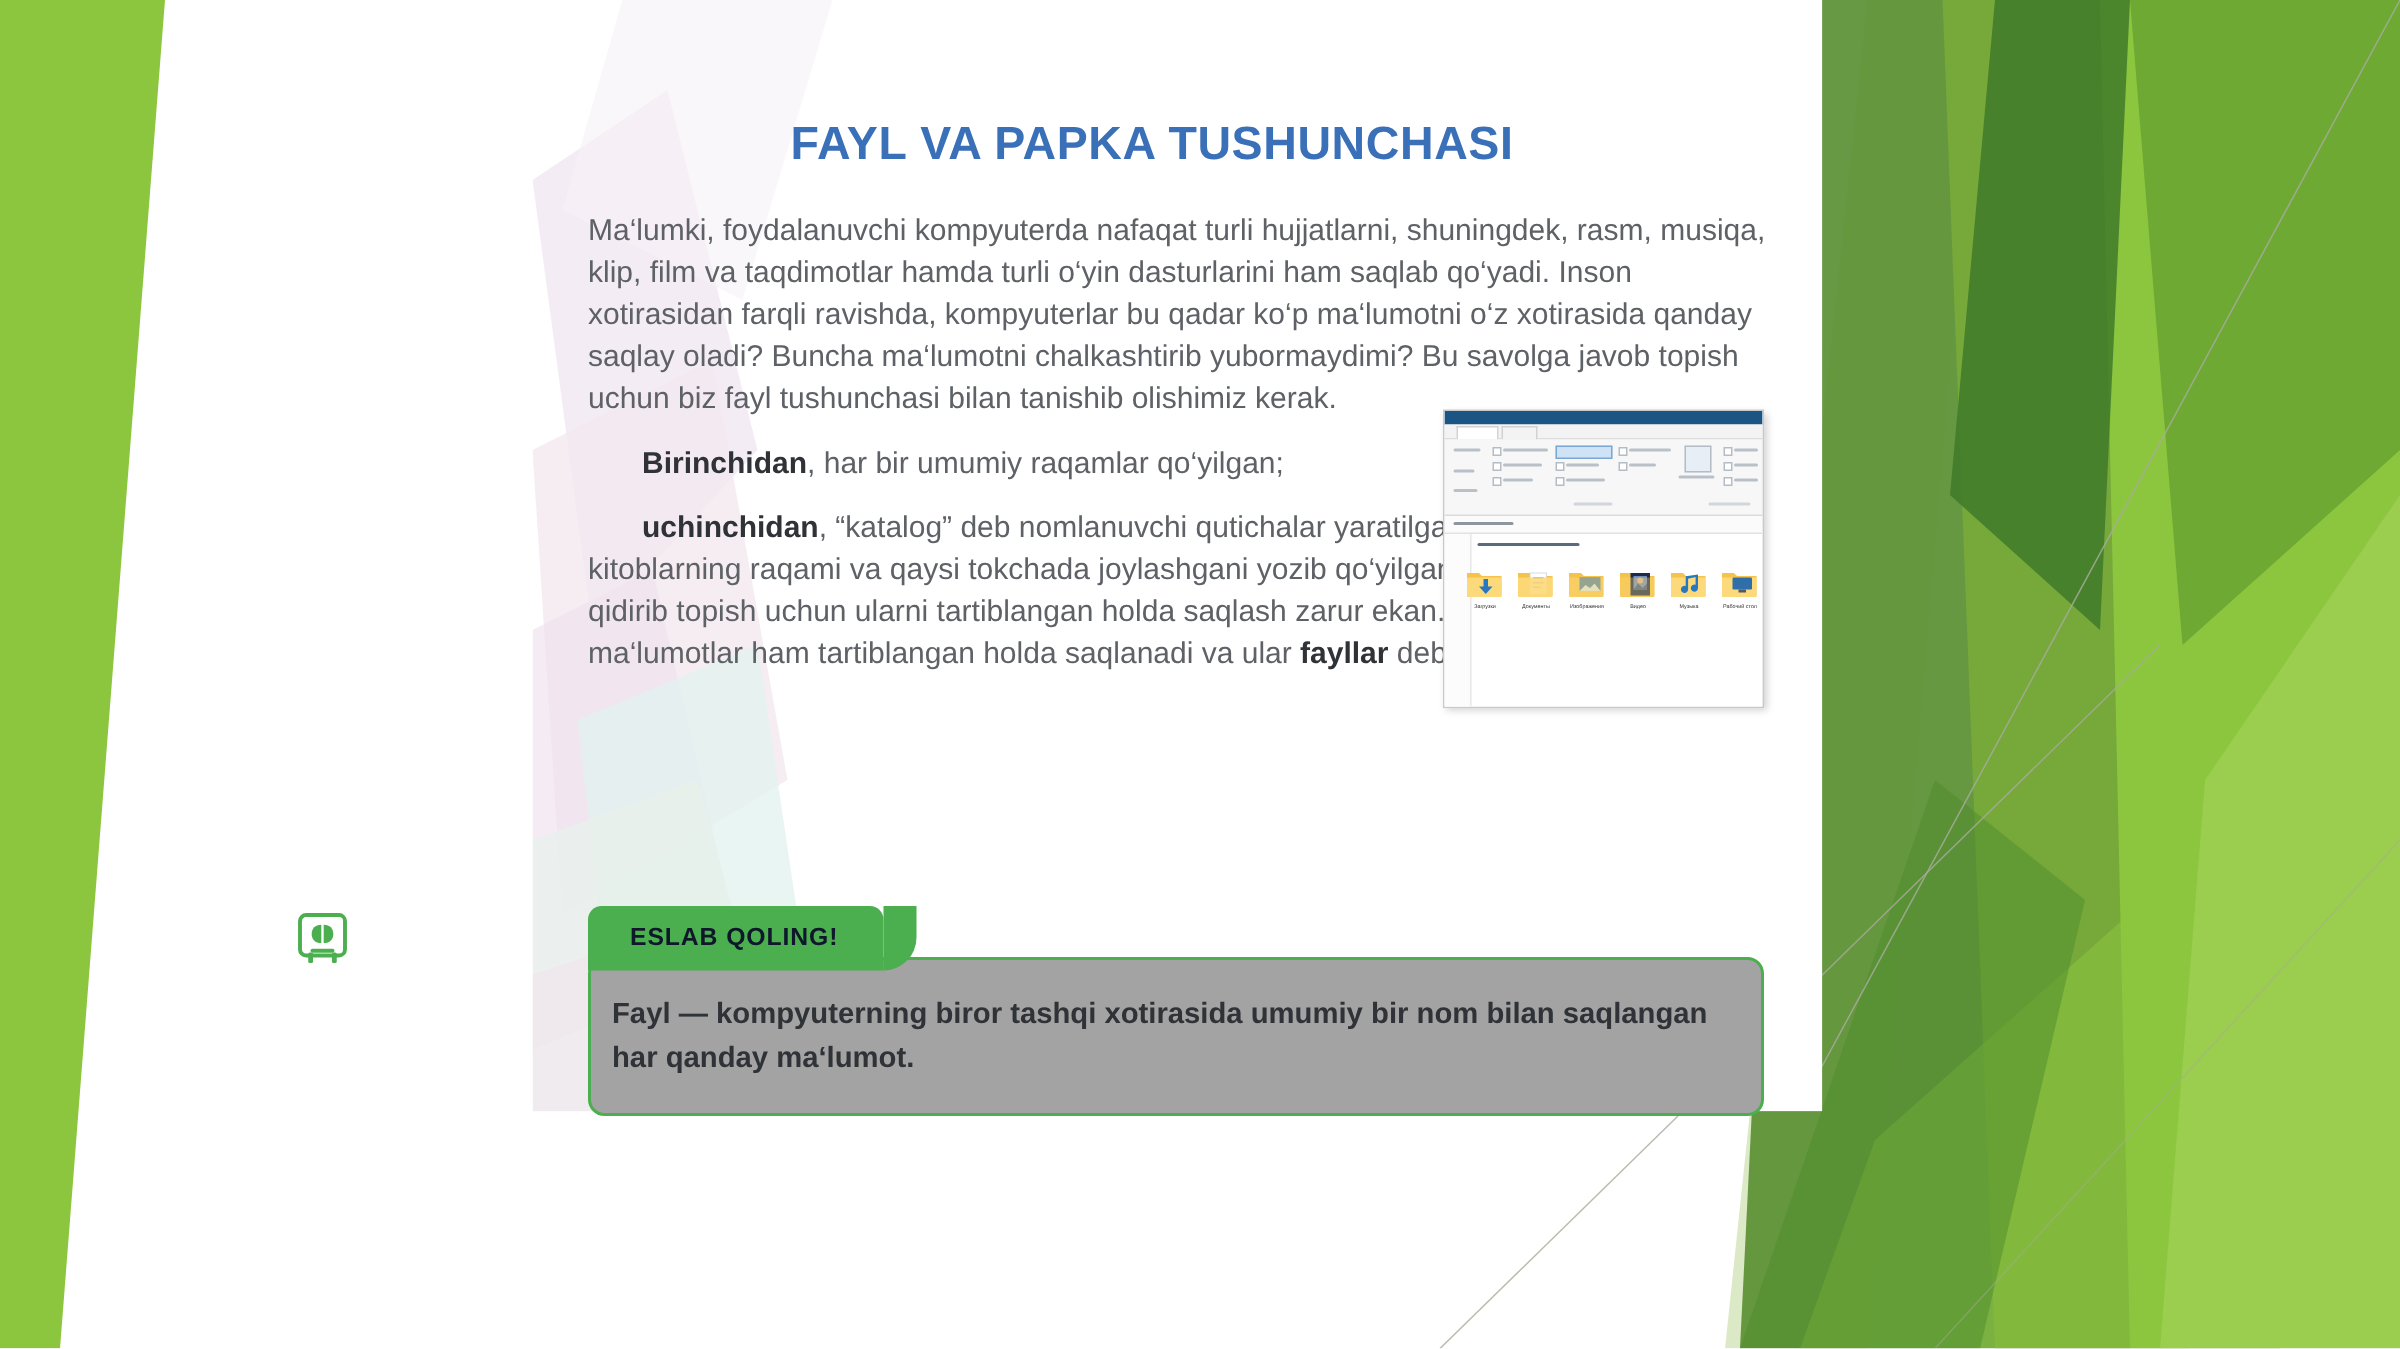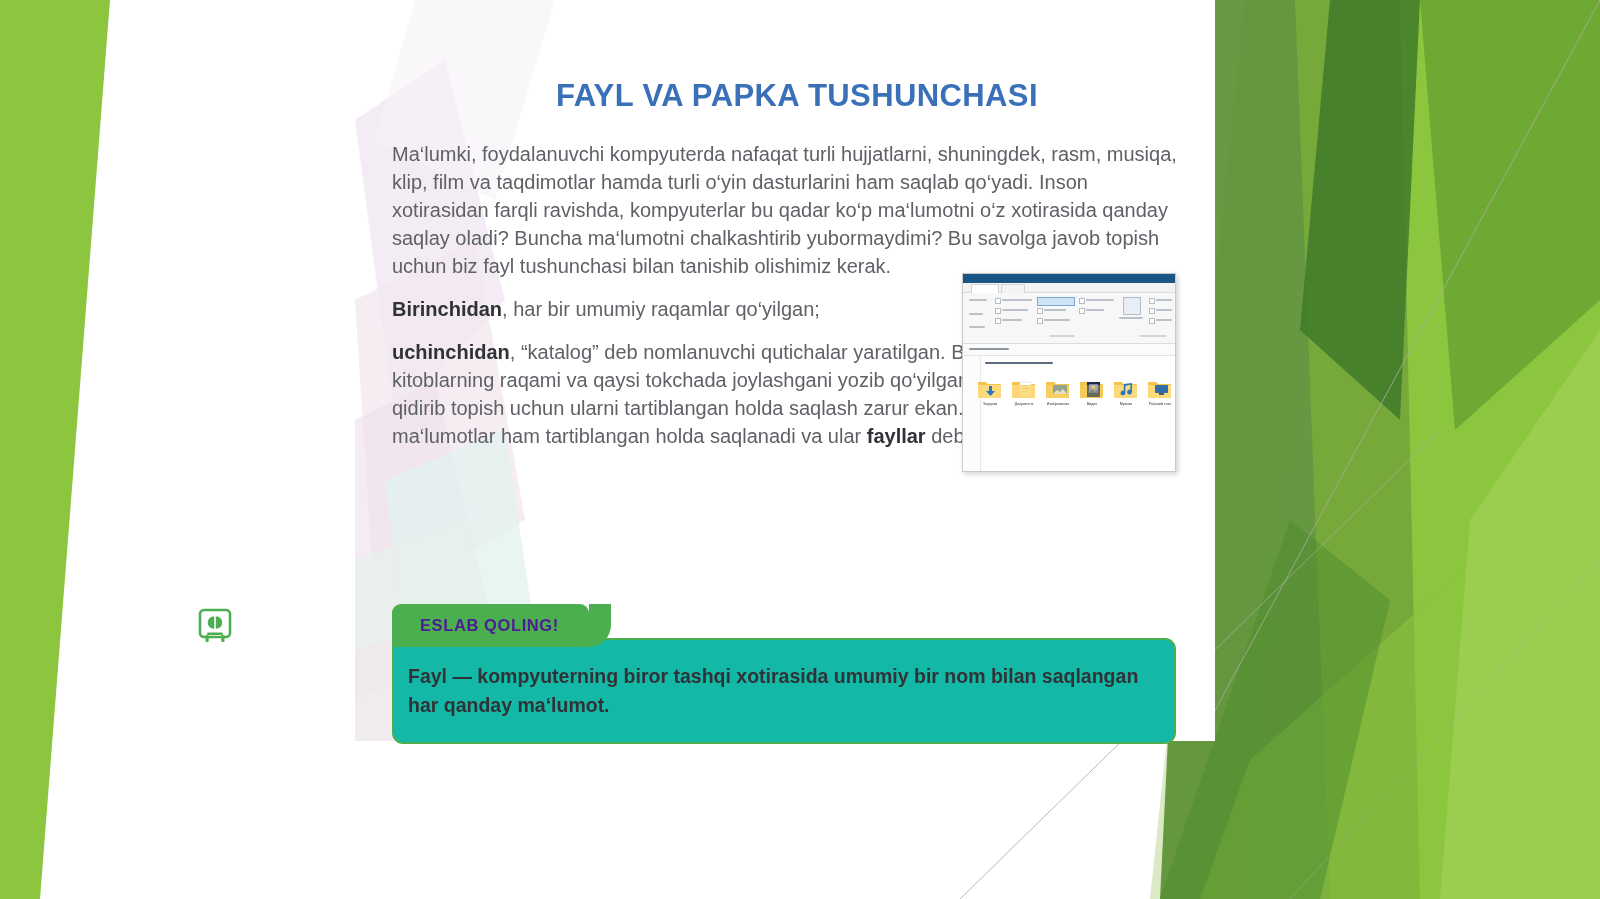--- a/index.html
+++ b/index.html
@@ -37,21 +37,21 @@
     width: 860px;
     height: 741px;
     overflow: hidden;
   }
   #panel-wash { position:absolute; inset:0; }
   #panel-wash svg { display:block; width:100%; height:100%; }
 
   
   #slide-title {
     position: absolute;
-    left: 367px;
+    left: 338px;
     top: 78px;
     width: 860px;
     text-align: center;
     font-size: 31px;
     font-weight: bold;
     letter-spacing: 0.4px;
     color: #3a70b8;
     z-index: 6;
     font-family: "Liberation Sans", sans-serif;
   }
@@ -66,21 +66,21 @@
   }
   .para {
     color: #5e6166;
     font-size: 20px;
     line-height: 28px;
     margin: 0 0 15px 0;
     font-family: "Liberation Sans", sans-serif;
   }
   .para.narrow { width: 560px; }
   .para b { color: #2f3236; font-weight: bold; }
-  .para .lead { color: #2f3236; font-weight: bold; }
+  .para .lead { color: #2f3236; font-weight: bold; margin-left: 36px; }
 
   
   #explorer-shot {
     position: absolute;
     left: 962px;
     top: 273px;
     width: 212px;
     height: 197px;
     background: #ffffff;
     border: 1px solid #c9c9c9;
@@ -135,41 +135,41 @@
     content:"";
     position:absolute;
     right: -22px;
     bottom: 0;
     width: 22px;
     height: 43px;
     background: #4CAF4F;
     border-bottom-right-radius: 22px;
   }
   #callout-tab-label {
-    color:#4c1d95;
+    color:#0f172a;
     font-weight:bold;
     font-size:16.5px;
     letter-spacing:0.6px;
     padding: 0 30px 0 28px;
     font-family:"Liberation Sans", sans-serif;
   }
   #callout-icon {
     position:absolute;
     left: 198px;
     top: 608px;
     width: 34px;
     height: 38px;
     z-index: 5;
   }
   #callout-body {
     position: relative;
     margin-top: -9px;
     border: 2px solid #4CAF4F;
     border-radius: 11px;
-    background: #14b8a6;
+    background: #a3a3a3;
     padding: 22px 26px 22px 14px;
     z-index: 2;
   }
   #callout-body-text {
     color:#2f3236;
     font-weight:bold;
     font-size:19.5px;
     line-height:29px;
     font-family:"Liberation Sans", sans-serif;
     margin:0;

